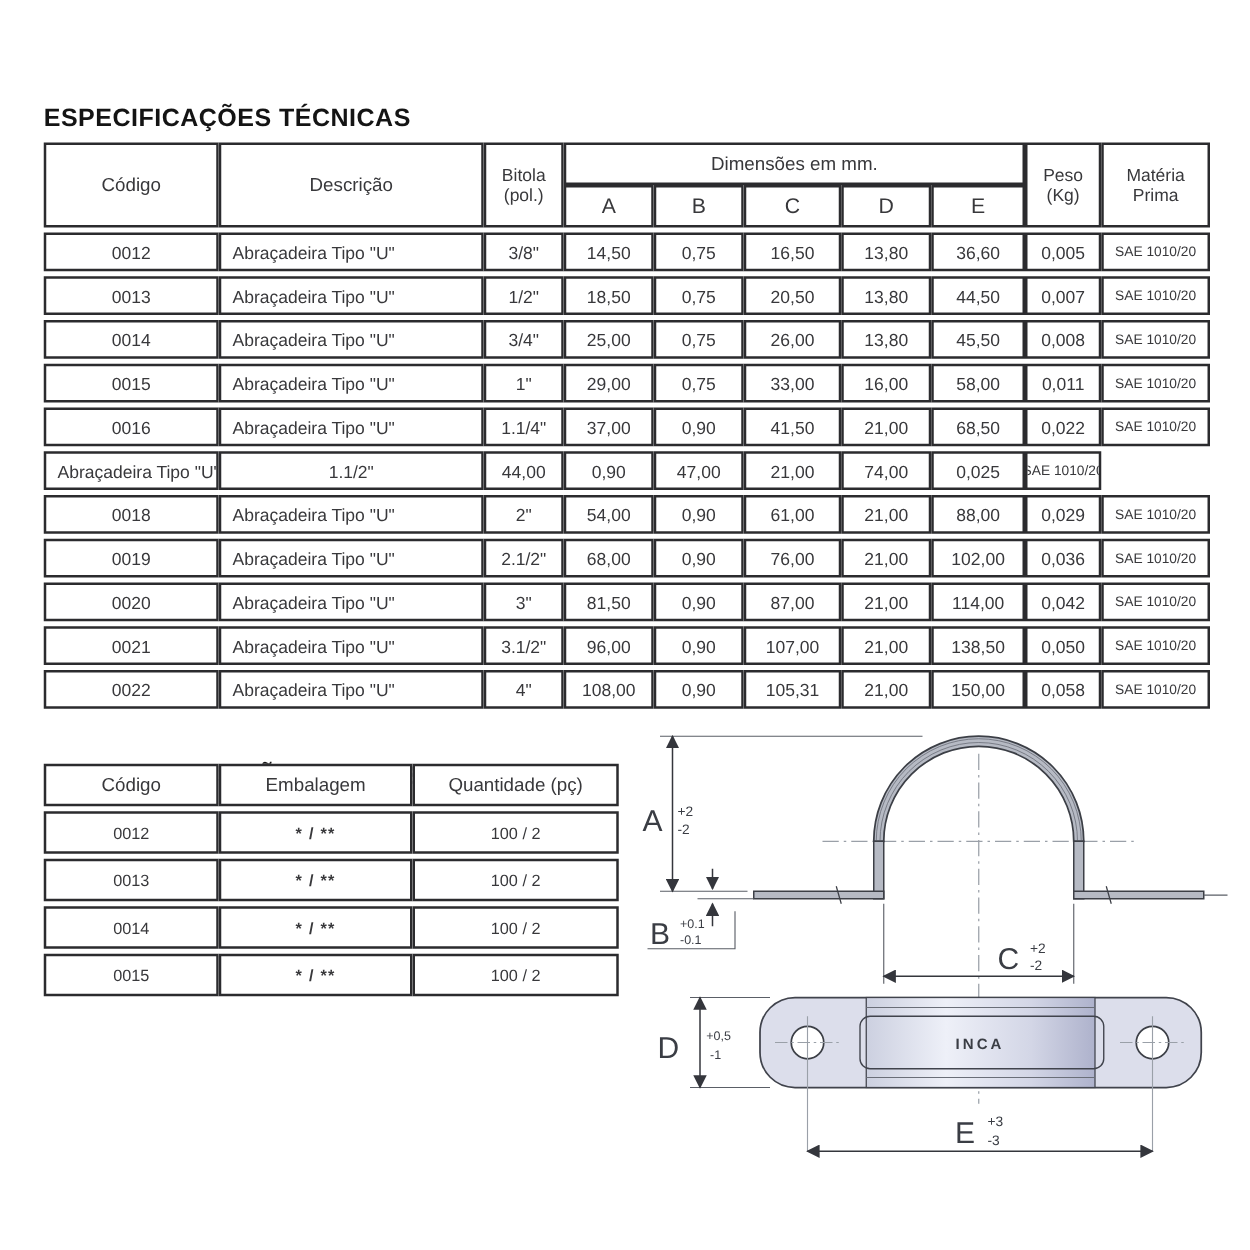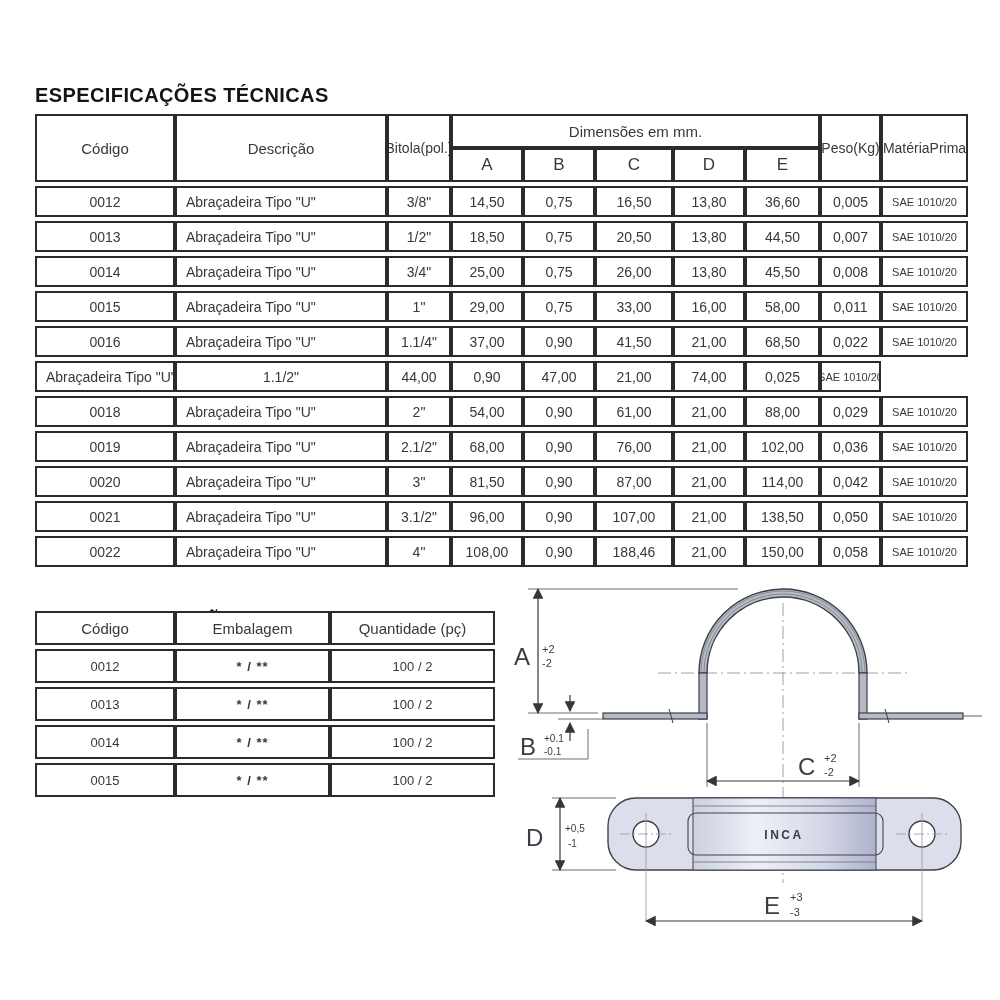--- a/index.html
+++ b/index.html
@@ -19,21 +19,21 @@
 
   
   #tech-table{left:35px;top:114px;width:933px;}
   .t1{grid-template-columns:140px 212px 64px 72px 72px 78px 72px 75px 61px 87px;}
   #tech-head{display:grid;grid-template-columns:140px 212px 64px 72px 72px 78px 72px 75px 61px 87px;
              grid-template-rows:34px 34px;}
   #tech-head .cell{font-size:15px;}
   .h-span2{grid-row:1 / span 2;}
   .h-dim{grid-column:4 / span 5;grid-row:1;text-align:center;}
   .h-sub{grid-row:2;font-size:17px !important;}
-  .two-line{flex-direction:row;line-height:16px;font-size:14px !important;}
+  .two-line{flex-direction:column;line-height:16px;font-size:14px !important;}
   .t1-row{height:31px;margin-top:4px;}
   .t1-row .cell{font-size:14px;}
   .t1-row .sae{font-size:11px;}
 
   
   #pack-table{left:35px;top:611px;width:460px;}
   .t2{grid-template-columns:140px 155px 165px;}
   #pack-head{display:grid;grid-template-columns:140px 155px 165px;grid-template-rows:34px;}
   #pack-head .cell{font-size:15px;}
   .t2-row{height:34px;margin-top:4px;}
@@ -207,21 +207,21 @@
         <div class="cell">0,050</div>
         <div class="cell sae">SAE 1010/20</div>
       </div>
 
       <div class="grid-row t1 t1-row">
         <div class="cell">0022</div>
         <div class="cell left">Abraçadeira Tipo "U"</div>
         <div class="cell">4"</div>
         <div class="cell">108,00</div>
         <div class="cell">0,90</div>
-        <div class="cell">188,46</div>
+        <div class="cell">105,31</div>
         <div class="cell">21,00</div>
         <div class="cell">150,00</div>
         <div class="cell">0,058</div>
         <div class="cell sae">SAE 1010/20</div>
       </div>
 
   </div>
 
   <div class="sec-title" id="title-pack">ESPECIFICAÇÕES DE EMBALAGEM</div>
 

